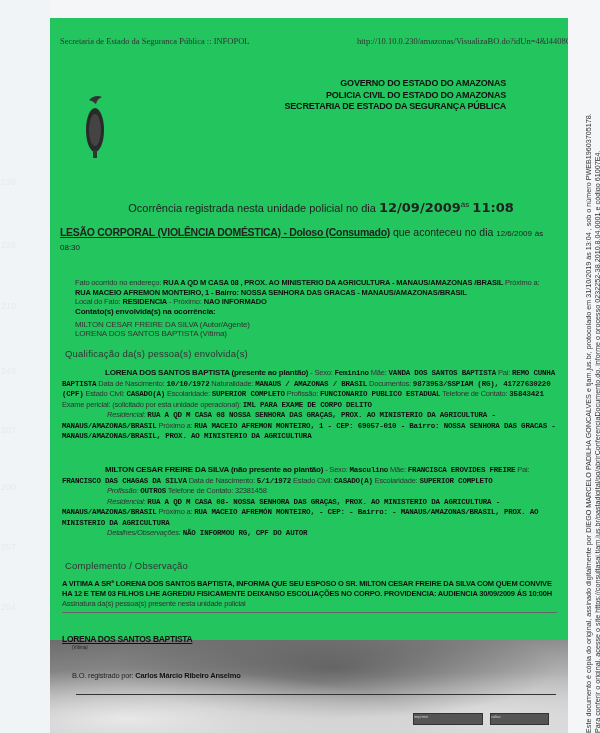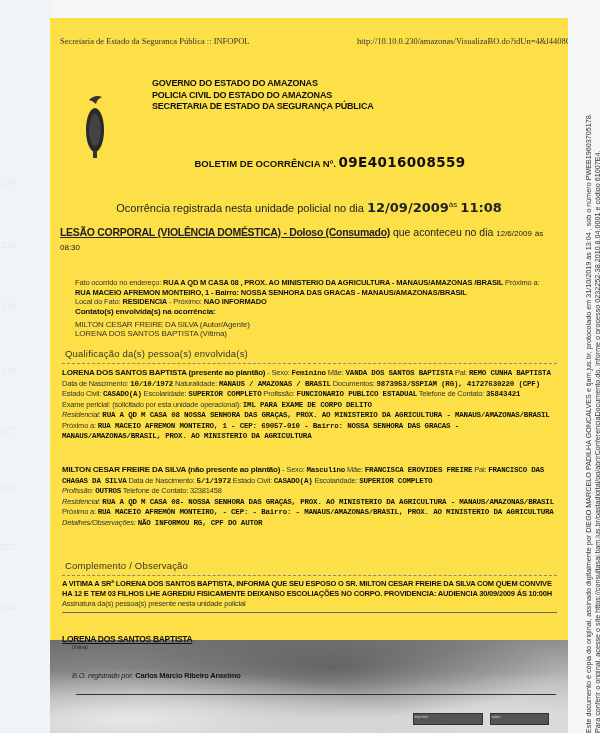--- a/index.html
+++ b/index.html
@@ -12,44 +12,44 @@
   .viewer-gutter {
     position:absolute; left:0; top:0; width:50px; height:733px;
     background:#f1f4f6;
   }
   .gutter-num {
     position:absolute; left:0; width:16px; font-size:9px; color:#e6eaed;
     text-align:right;
   }
   .page {
     position:absolute; left:50px; top:18px; width:518px; height:715px;
-    background:#fde047;
+    background:#22c55e;
     overflow:hidden;
   }
   .print-header {
     position:absolute; top:18px; left:10px; right:6px; height:14px;
     font-family:"Liberation Serif", serif; font-size:8.5px; color:#333;
   }
   .print-header .left { position:absolute; left:0; }
   .print-header .right { position:absolute; left:297px; white-space:nowrap; }
   .crest {
     position:absolute; left:34px; top:76px; width:22px; height:70px;
   }
   .agency {
-    position:absolute; top:60px; left:102px; width:360px; text-align:left;
+    position:absolute; top:60px; left:96px; width:360px; text-align:right;
     font-weight:bold; font-size:9px; line-height:11.5px; letter-spacing:-0.2px;
     color:#111;
   }
   .bo-line {
     position:absolute; top:136px; left:100px; width:360px; text-align:center;
     font-weight:bold; font-size:9.5px; color:#111;
   }
   .bo-line .num { font-size:13.5px; font-family:"DejaVu Sans", sans-serif; letter-spacing:0.4px; }
   .registered {
-    position:absolute; top:182px; left:0; width:518px; text-align:center;
+    position:absolute; top:182px; left:12px; width:518px; text-align:center;
     font-size:11px; color:#222;
   }
   .registered b { font-size:13px; font-family:"DejaVu Sans", sans-serif; }
   .registered .small { font-size:8px; vertical-align:top; }
   .crime {
     position:absolute; top:208px; left:10px; width:500px;
     font-size:10.5px; line-height:13px; color:#222;
   }
   .crime .title { font-weight:bold; text-decoration:underline; letter-spacing:-0.3px; }
   .crime .small { font-size:8px; }
@@ -57,41 +57,41 @@
   .block b { color:#111; }
   .section-title {
     position:absolute; left:15px; font-size:9.5px; color:#333; letter-spacing:0.2px;
   }
   .dash-rule {
     position:absolute; left:12px; width:495px; border-top:1px dashed #888;
   }
   .solid-rule { position:absolute; left:12px; width:495px; border-top:1px solid #666; }
   .person { position:absolute; left:12px; width:495px; font-size:7.5px; line-height:9.5px; color:#333; letter-spacing:-0.2px;}
   .person b { color:#111;font-family:Liberation Mono, monospace; }
-  .person .name { font-weight:bold; font-size:8px; color:#111; }
-  .person i { font-style:italic; }
+  .person .name { font-weight:bold; font-size:8px; color:#111;margin-left:43px; }
+  .person i { font-style:italic;margin-left:45px; }
   .complement { position:absolute; left:12px; width:495px; font-size:7.5px; line-height:10px; color:#333; letter-spacing:-0.2px; }
   .complement b { color:#111; }
   .smudge {
     position:absolute; left:0; top:622px; width:518px; height:93px;
     background:
       radial-gradient(ellipse at 15% 85%, rgba(240,240,240,0.85) 0%, rgba(240,240,240,0) 45%),
       radial-gradient(ellipse at 55% 30%, rgba(60,60,60,0.55) 0%, rgba(60,60,60,0) 55%),
       radial-gradient(ellipse at 85% 80%, rgba(230,230,230,0.7) 0%, rgba(230,230,230,0) 40%),
       linear-gradient(175deg, #6d6d6d 0%, #8a8a8a 30%, #b8b8b8 60%, #d6d6d6 100%);
   }
   .sig-name {
     position:absolute; left:12px; top:616px; font-weight:bold; font-size:8.5px;
     color:#111; letter-spacing:-0.3px; text-decoration:underline;
   }
   .sig-role { position:absolute; left:22px; top:627px; font-size:4.5px; color:#222; }
   .registrar {
     position:absolute; left:22px; top:653px; font-size:7.5px; color:#111; font-weight:bold; letter-spacing:-0.2px;
   }
-  .registrar .lbl { font-weight:normal; color:#222;font-style:italic; }
+  .registrar .lbl { font-weight:normal; color:#222; }
   .sig-line { position:absolute; left:26px; top:676px; width:480px; border-top:1px solid #333; }
   .footer-btn {
     position:absolute; top:695px; height:10px; background:#555; border:1px solid #333;
     color:#ccc; font-size:4px; overflow:hidden;
   }
   .side-stamp {
     position:absolute; left:568px; top:0; width:32px; height:733px;
   }
   .side-stamp .txt {
     position:absolute; left:16px; top:733px; transform-origin:0 0; transform:rotate(-90deg);
@@ -126,24 +126,20 @@
     <ellipse cx="11" cy="36" rx="6" ry="16" fill="#444"></ellipse>
     <rect x="9" y="56" width="4" height="8" fill="#333"></rect>
   </svg>
 
   <div class="agency">
     <div>GOVERNO DO ESTADO DO AMAZONAS</div>
     <div>POLICIA CIVIL DO ESTADO DO AMAZONAS</div>
     <div>SECRETARIA DE ESTADO DA SEGURANÇA PÚBLICA</div>
   </div>
 
-  <div class="bo-line">
-    <span>BOLETIM DE OCORRÊNCIA Nº.</span>
-    <span class="num">09E4016008559</span>
-  </div>
 
   <div class="registered">
     <span>Ocorrência registrada nesta unidade policial no dia</span>
     <b>12/09/2009</b><span class="small">às</span>
     <b>11:08</b>
   </div>
 
   <div class="crime">
     <span class="title">LESÃO CORPORAL (VIOLÊNCIA DOMÉSTICA) - Doloso (Consumado)</span>
     <span>que aconteceu no dia</span>

